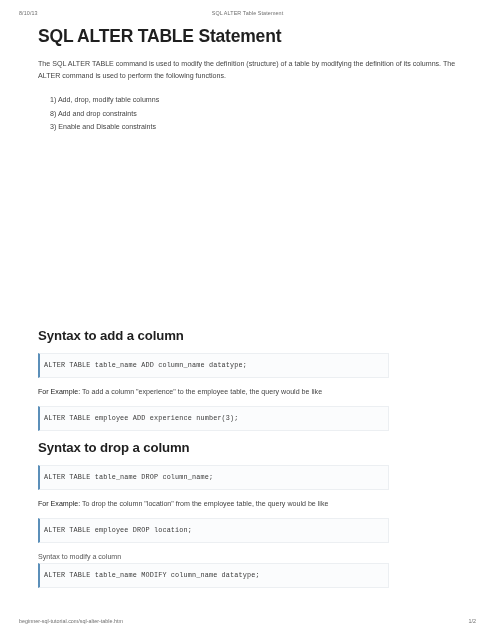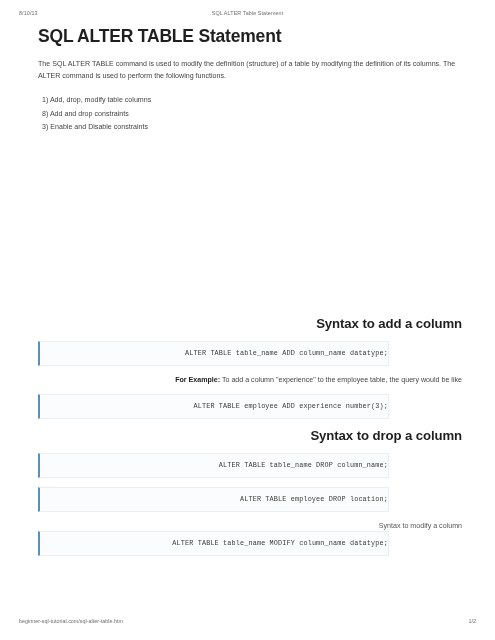--- a/index.html
+++ b/index.html
@@ -66,78 +66,77 @@
   p.intro {
     font-size: 7.1px;
     line-height: 1.62;
     color: #444444;
     margin: 0 0 13px 0;
     width: 430px;
   }
 
   ul.fn-list {
     list-style: none;
-    margin: 4px;
+    margin: 12px;
     padding: 0;
   }
   ul.fn-list li {
     font-size: 7.1px;
     line-height: 1.62;
     color: #444444;
     margin: 0 0 2.2px 0;
   }
 
   
   .body-lower {
     position: absolute;
     left: 38px;
-    top: 316px;
+    top: 328px;
     width: 424px;
-    text-align: right;
   }
 
   h2.section-head {
     font-size: 13.2px;
     font-weight: bold;
     color: #1f1f1f;
     margin: 0 0 9px 0;
     letter-spacing: -0.1px;
     line-height: 1.2;
   }
   h2.section-head.tight {
   }
 
   .code-block {
     box-sizing: border-box;
     width: 351px;
     background: #fbfcfd;
     border: 1px solid #eceff2;
     border-left: 2.5px solid #5b8fb9;
-    padding: 8px 0 8px 28px;
+    padding: 8px 0 8px 4px;
     margin: 0 0 9px 0;
   }
   .code-block code {
     font-family: "Liberation Mono", "DejaVu Sans Mono", monospace;
     font-size: 6.8px;
     color: #3a3a3a;
     letter-spacing: 0.15px;
     white-space: pre;
     display: block;
     line-height: 1;
   }
 
   p.example {
     font-size: 7.1px;
     line-height: 1.5;
     color: #444444;
     margin: 0 0 9px 0;
   }
   p.example b {
     color: #222222;
-    font-weight: bold;
+    font-weight: normal;
   }
 
   p.plain-line {
     font-size: 7.1px;
     line-height: 1.5;
     color: #555555;
     margin: 0 0 0 0;
   }
 
   
@@ -189,20 +188,21 @@
     </div>
     <p class="example"><b>For Example:</b><span> To add a column "experience" to the employee table, the query would be like</span></p>
     <div class="code-block">
       <code>ALTER TABLE employee ADD experience number(3);</code>
     </div>
 
     <h2 class="section-head tight">Syntax to drop a column</h2>
     <div class="code-block">
       <code>ALTER TABLE table_name DROP column_name;</code>
     </div>
+    <p class="example"><b>For Example:</b><span> To drop the column "location" from the employee table, the query would be like</span></p>
     <div class="code-block">
       <code>ALTER TABLE employee DROP location;</code>
     </div>
 
     <p class="plain-line">Syntax to modify a column</p>
     <div class="code-block">
       <code>ALTER TABLE table_name MODIFY column_name datatype;</code>
     </div>
 
   </div>

